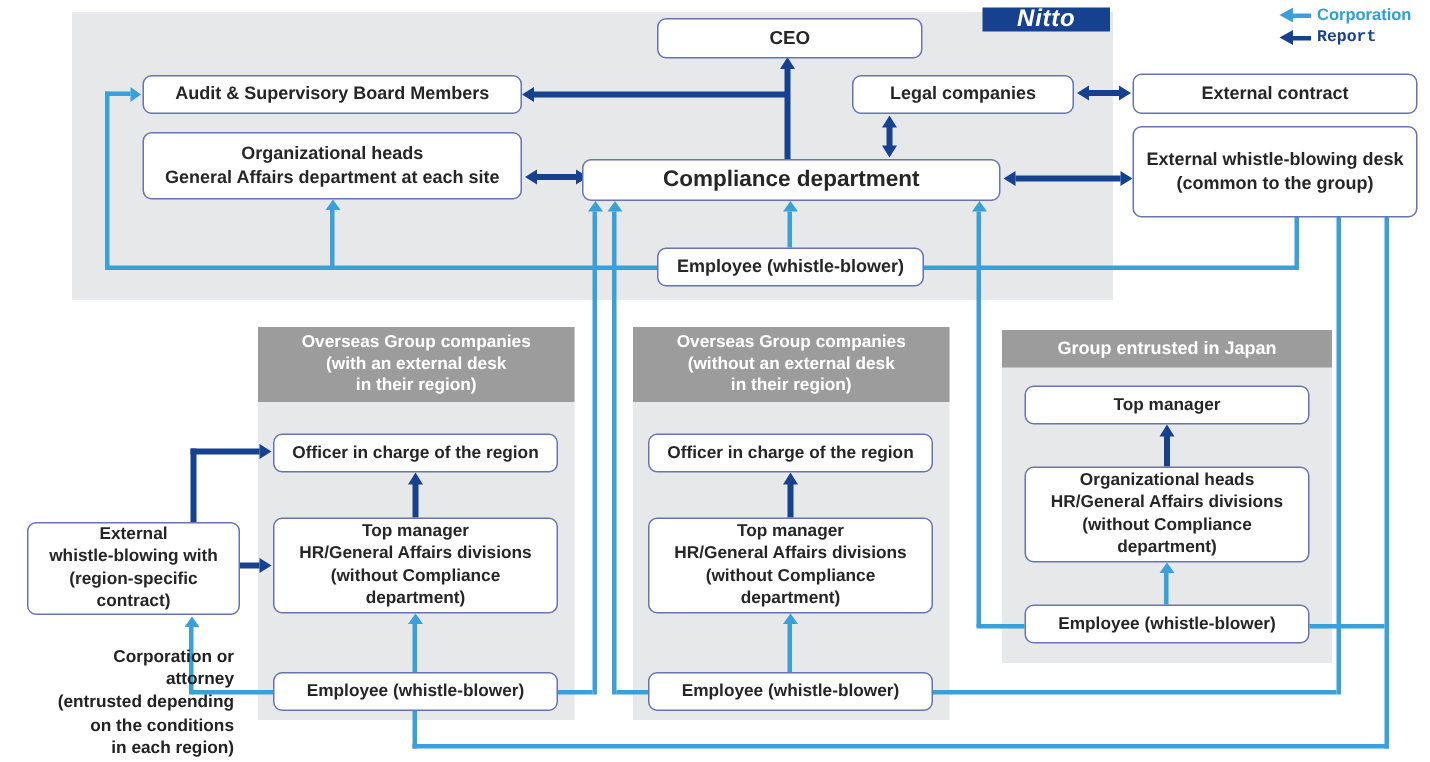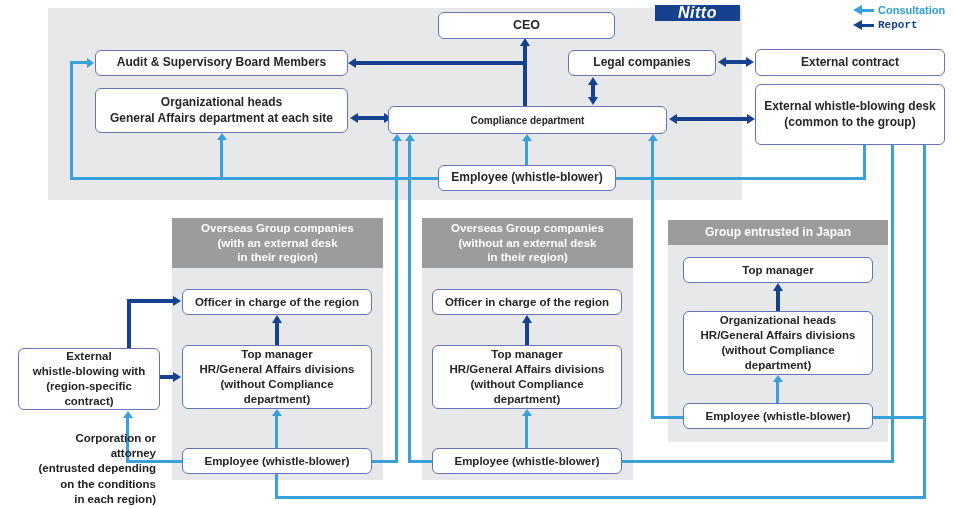--- a/index.html
+++ b/index.html
@@ -106,40 +106,40 @@
       <div style="left: 888px; top: 131px; width: 0px; height: 0px; border-left: 5px solid transparent; border-right: 5px solid transparent; border-bottom: 7px solid rgb(58, 160, 218);"></div>
     </div>
 
   <div class="logo" style="left:655px;top:5px;width:85px;height:16px;font-style:italic;">Nitto</div>
   <div class="legend" style="left:853px;top:4px;">
     <div class="lrow">
       <span class="arrW c-lb">
           <span class="tri"></span>
           <span class="bar"></span>
         </span>
-      <span class="lc">Consultation</span>
+      <span class="lc">Corporation</span>
     </div>
     <div class="lrow">
       <span class="arrW c-nv">
           <span class="tri"></span>
           <span class="bar"></span>
         </span>
       <span class="lr">Report</span>
     </div>
   </div>
 
   <div class="box" style="left:438px;top:12px;width:177px;height:27px;font-size:12.5px;">CEO</div>
   <div class="box" style="left:95px;top:50px;width:253px;height:26px;">Audit &amp; Supervisory Board Members</div>
   <div class="box" style="left:95px;top:88px;width:253px;height:45px;">Organizational heads
 General Affairs department at each site</div>
   <div class="box" style="left:568px;top:50px;width:148px;height:26px;">Legal companies</div>
   <div class="box" style="left:755px;top:49px;width:190px;height:27px;">External contract</div>
   <div class="box" style="left:755px;top:84px;width:190px;height:61px;">External whistle-blowing desk
 (common to the group)</div>
-  <div class="box" style="left:388px;top:106px;width:279px;height:28px;font-size:10px;">Compliance department</div>
+  <div class="box" style="left:388px;top:106px;width:279px;height:28px;font-size:15px;">Compliance department</div>
   <div class="box" style="left:438px;top:165px;width:178px;height:26px;">Employee (whistle-blower)</div>
 
   <div class="box" style="left:18px;top:348px;width:142px;height:62px;font-size:11.5px;">External
 whistle-blowing with
 (region-specific contract)</div>
   <div class="note" style="left:0px;top:431px;width:128px;margin-left:28px;">Corporation or attorney
 (entrusted depending
 on the conditions
 in each region)</div>
 

